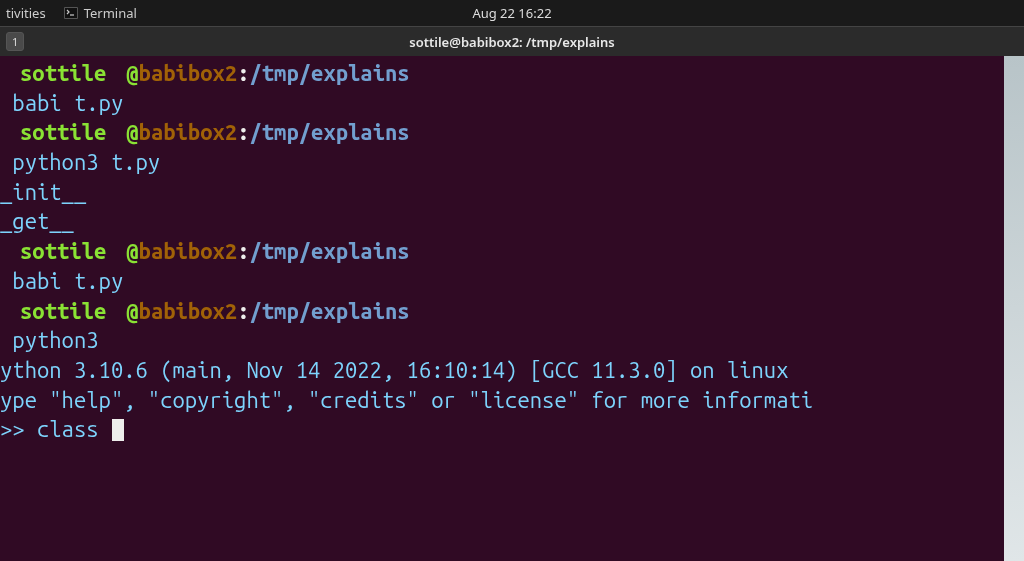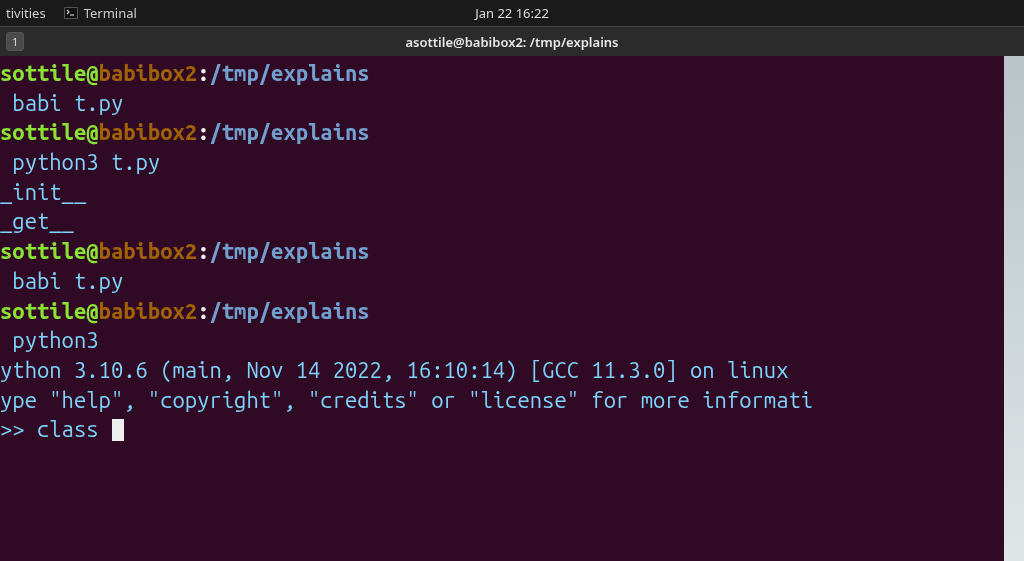--- a/index.html
+++ b/index.html
@@ -72,21 +72,21 @@
       background: #300a24;
       color: #eeeeec;
       font-family: "Ubuntu Mono", "DejaVu Sans Mono", Menlo, Consolas, monospace;
       font-size: 22px;
       line-height: 1.35;
       padding: 2px 0 0 0;
       height: calc(100% - 56px);
       overflow: hidden;
       white-space: pre;
     }
-    .prompt-user { color: #8ae234; font-weight: bold; }
+    .prompt-user { color: #8ae234; font-weight: bold; padding-left: 20px; }
     .prompt-host { color: #a16207; font-weight: bold; }
     .prompt-colon { color: #eeeeec; font-weight: bold; }
     .prompt-path { color: #729fcf; font-weight: bold; }
     .cmd, .out { color: #7dd3fc; }
     .line { display: block; }
     .cursor {
       display: inline-block;
       width: 12px;
       height: 22px;
       background: #eeeeec;
@@ -122,26 +122,26 @@
           <rect x="0" y="0" width="14" height="12" rx="1" fill="#555"></rect>
           <rect x="1" y="1" width="12" height="10" fill="#111"></rect>
           <path d="M3 3 L5 5 L3 7" stroke="#ccc" stroke-width="1.2" fill="none"></path>
           <line x1="6" y1="8" x2="10" y2="8" stroke="#ccc" stroke-width="1.2"></line>
         </svg>
       </span>
       <span>Terminal</span>
     </span>
   </div>
   <div class="topbar-center">
-    <span>Jan 22  16:22</span>
+    <span>Aug 22  16:22</span>
   </div>
 </div>
 
 <div class="titlebar">
   <div class="titlebar-left">
     <span class="tab-badge">1</span>
   </div>
-  <div class="titlebar-center">asottile@babibox2: /tmp/explains</div>
+  <div class="titlebar-center">sottile@babibox2: /tmp/explains</div>
 </div>
 
 <div class="terminal-body" id="term"><span class="line"><span class="prompt-user">sottile</span><span class="prompt-user">@</span><span class="prompt-host">babibox2</span><span class="prompt-colon">:</span><span class="prompt-path">/tmp/explains</span></span><span class="line cmd"> babi t.py</span><span class="line"><span class="prompt-user">sottile</span><span class="prompt-user">@</span><span class="prompt-host">babibox2</span><span class="prompt-colon">:</span><span class="prompt-path">/tmp/explains</span></span><span class="line cmd"> python3 t.py</span><span class="line out">_init__</span><span class="line out">_get__</span><span class="line out"></span><span class="line"><span class="prompt-user">sottile</span><span class="prompt-user">@</span><span class="prompt-host">babibox2</span><span class="prompt-colon">:</span><span class="prompt-path">/tmp/explains</span></span><span class="line cmd"> babi t.py</span><span class="line"><span class="prompt-user">sottile</span><span class="prompt-user">@</span><span class="prompt-host">babibox2</span><span class="prompt-colon">:</span><span class="prompt-path">/tmp/explains</span></span><span class="line cmd"> python3</span><span class="line out">ython 3.10.6 (main, Nov 14 2022, 16:10:14) [GCC 11.3.0] on linux</span><span class="line out">ype "help", "copyright", "credits" or "license" for more informati</span><span class="line out"><span>&gt;&gt; class </span><span class="cursor"></span></span></div>
 
 <div class="side-edge"></div>
 
 </body></html>

